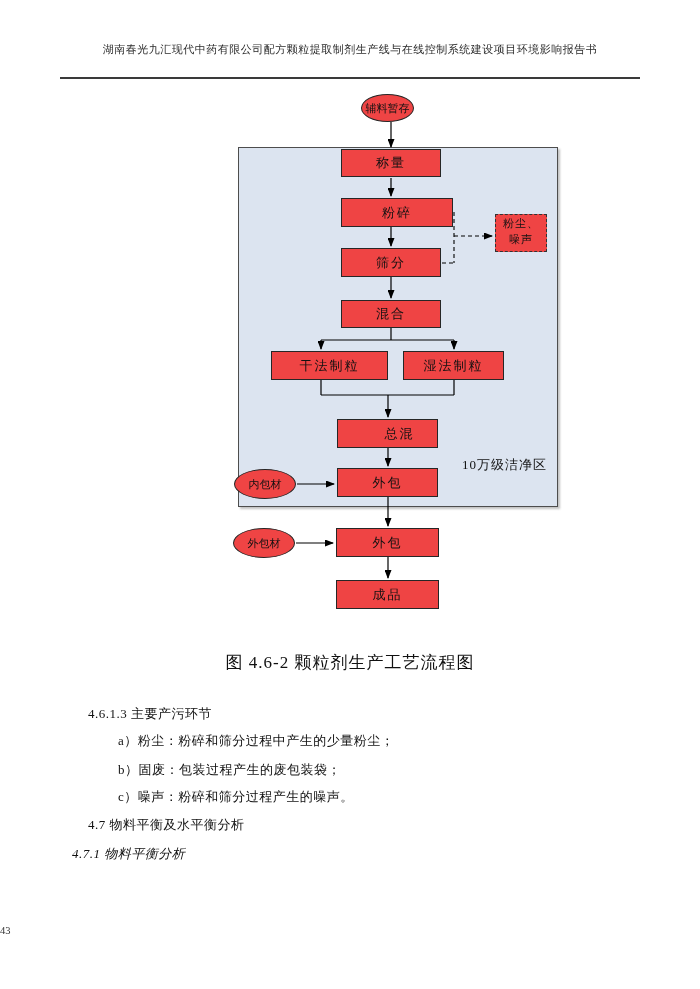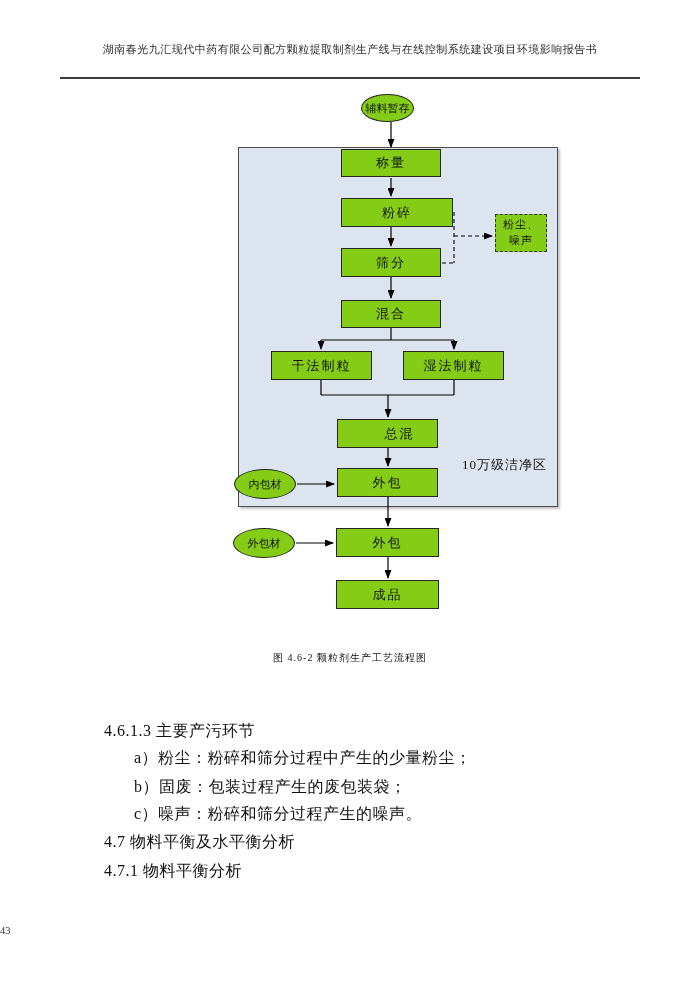--- a/index.html
+++ b/index.html
@@ -53,30 +53,31 @@
     color: #111;
     z-index: 2;
   }
   .connectors {
     position: absolute;
     left: 0; top: 0;
     z-index: 1;
   }
   .node {
     position: absolute;
-    background: #84cc16;
+    background: #ef4444;
     border: 1px solid #262626;
     display: flex;
     align-items: center;
     justify-content: center;
     font-size: 13px;
     letter-spacing: 2px;
     z-index: 2;
     box-sizing: border-box;
     color: #111;
+    font-family: Liberation Mono, monospace;
   }
   .ellipse {
     border-radius: 50%;
     border: 1.5px solid #262626;
     font-size: 11px;
     letter-spacing: 0;
   }
   .dashed-box {
     border: 1px dashed #333;
     font-size: 11px;
@@ -84,54 +85,54 @@
     line-height: 1.45;
     text-align: center;
     padding: 1px 4px;
   }
   
   .n-aux   { left: 361px; top:  94px; width:  53px; height: 28px; }
   .n-weigh { left: 341px; top: 149px; width: 100px; height: 28px; }
   .n-crush { left: 341px; top: 198px; width: 112px; height: 29px; }
   .n-sieve { left: 341px; top: 248px; width: 100px; height: 29px; }
   .n-mix   { left: 341px; top: 300px; width: 100px; height: 28px; }
-  .n-dry   { left: 271px; top: 351px; width: 101px; height: 29px; }
+  .n-dry   { left: 271px; top: 351px; width: 117px; height: 29px; }
   .n-wet   { left: 403px; top: 351px; width: 101px; height: 29px; }
   .n-blend { left: 337px; top: 419px; width: 101px; height: 29px; padding-left: 24px; }
   .n-pack1 { left: 337px; top: 468px; width: 101px; height: 29px; }
   .n-pack2 { left: 336px; top: 528px; width: 103px; height: 29px; }
   .n-final { left: 336px; top: 580px; width: 103px; height: 29px; }
   .n-inmat { left: 234px; top: 469px; width: 62px;  height: 30px; }
   .n-outmat{ left: 233px; top: 528px; width: 62px;  height: 30px; }
   .n-dust  { left: 495px; top: 214px; width: 52px;  height: 38px; }
   
   .caption {
     position: absolute;
     left: 0; top: 651px;
     width: 700px;
     text-align: center;
-    font-size: 10px;
+    font-size: 17px;
     letter-spacing: 1px;
     color: #111;
   }
   
   .bodyline {
     position: absolute;
-    margin: 16px;
-    font-size: 16px;
+    margin: 0;
+    font-size: 13px;
     letter-spacing: 0.5px;
     white-space: nowrap;
     color: #111;
   }
   .t-s4613 { left: 88px;  top: 705px; }
   .t-ia    { left: 118px; top: 732px; text-align: right; }
   .t-ib    { left: 118px; top: 761px; }
   .t-ic    { left: 118px; top: 788px; }
   .t-s47   { left: 88px;  top: 816px; }
-  .t-s471  { left: 88px;  top: 845px; }
+  .t-s471  { left: 72px;  top: 845px; font-style: italic; }
   
   .page-number {
     position: absolute;
     left: 0; top: 925px;
     width: 700px;
     font-size: 10.5px;
     color: #333;
   }
 </style>
 </head>

